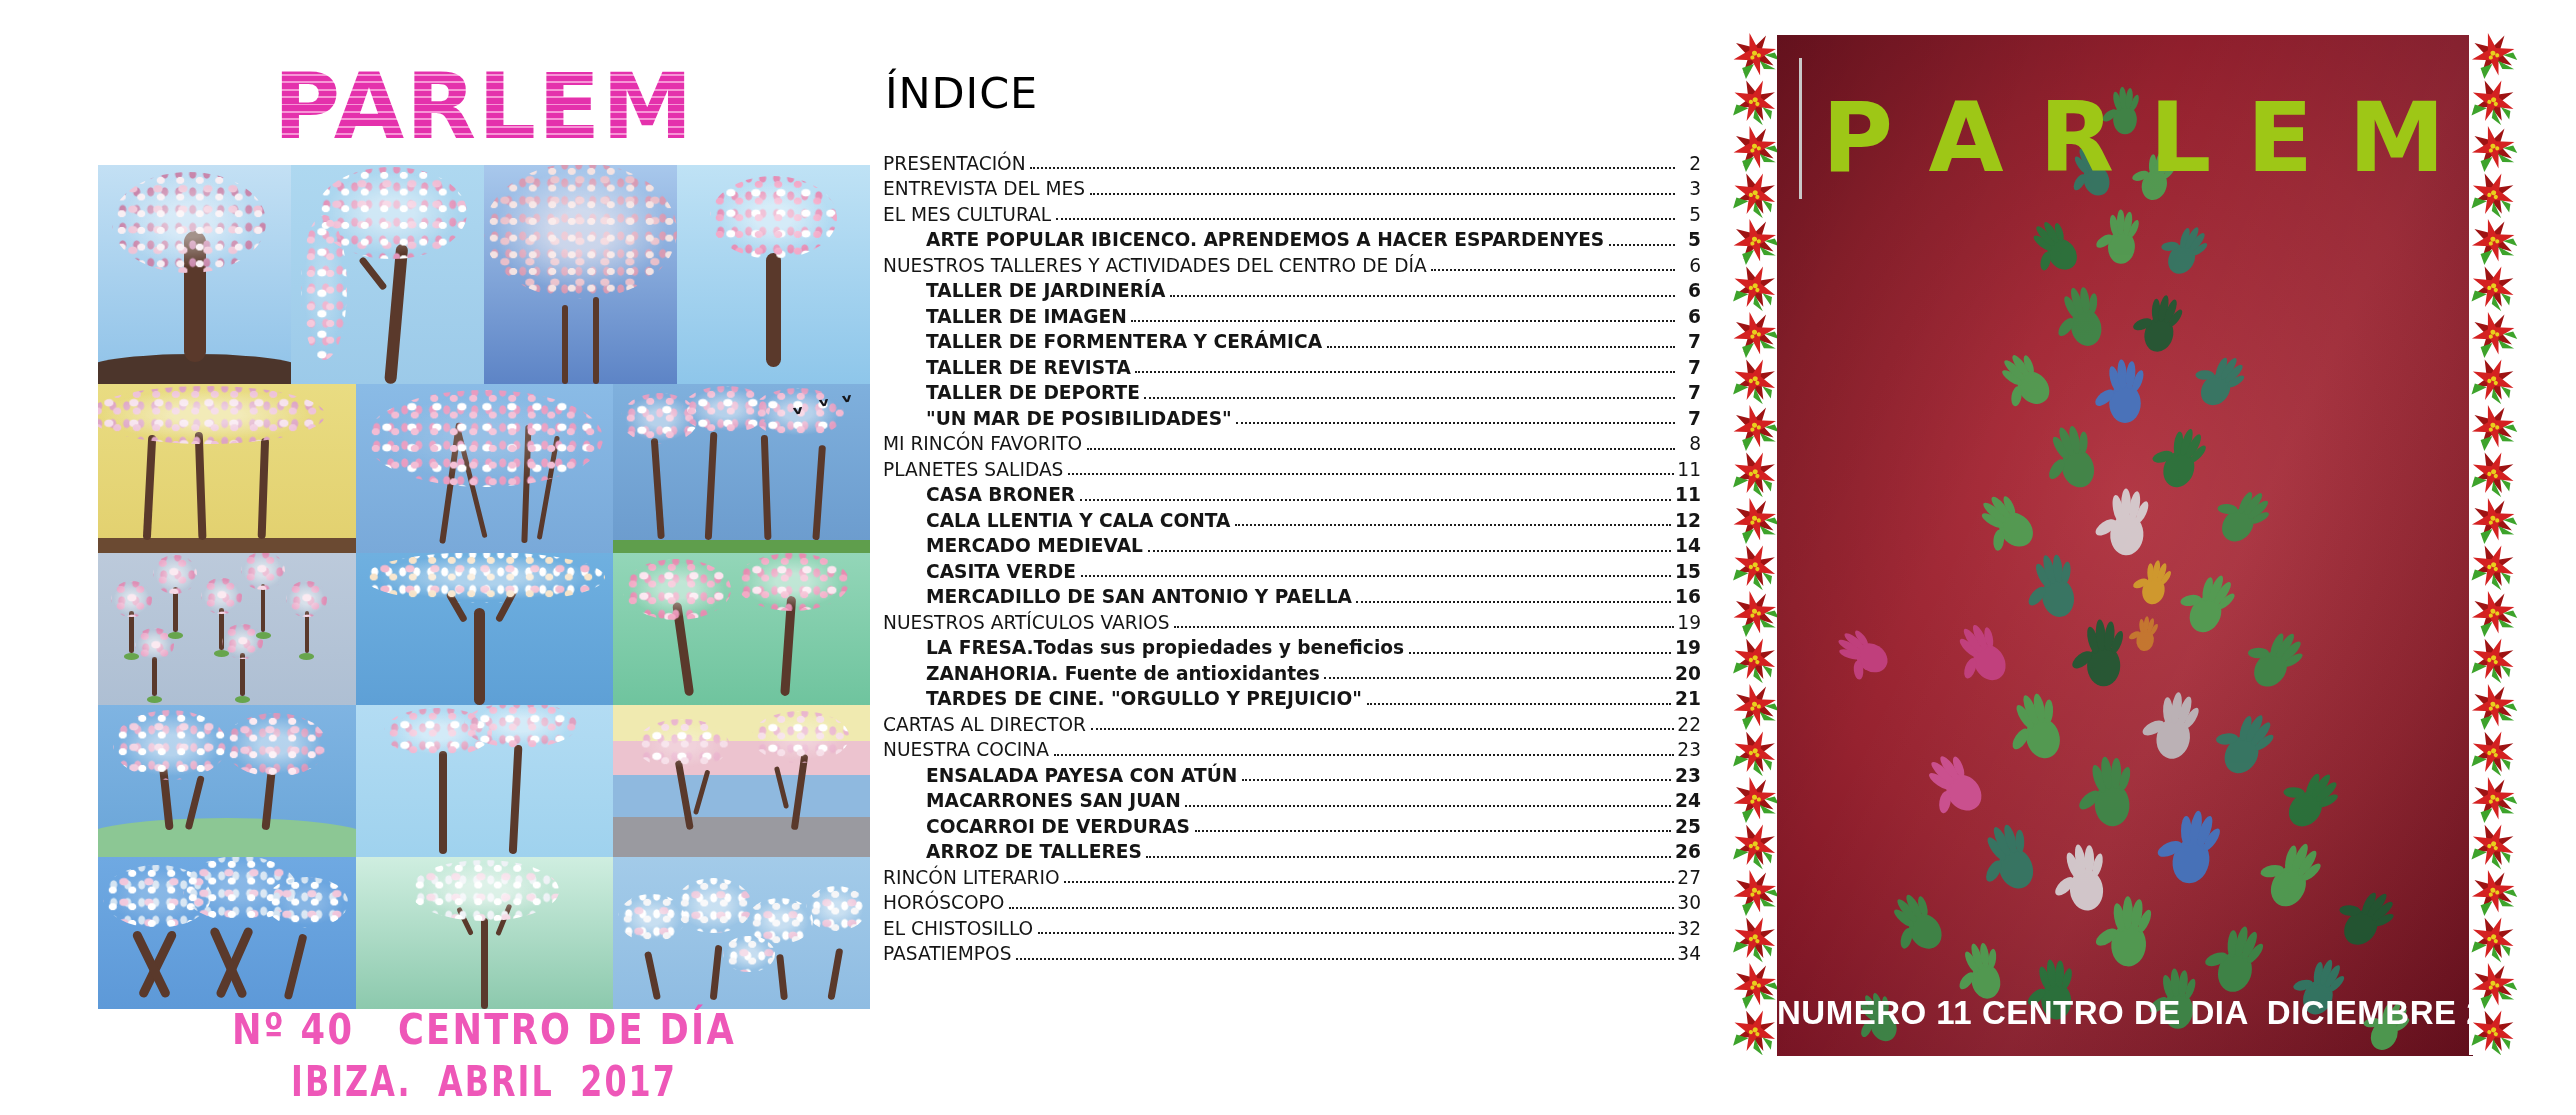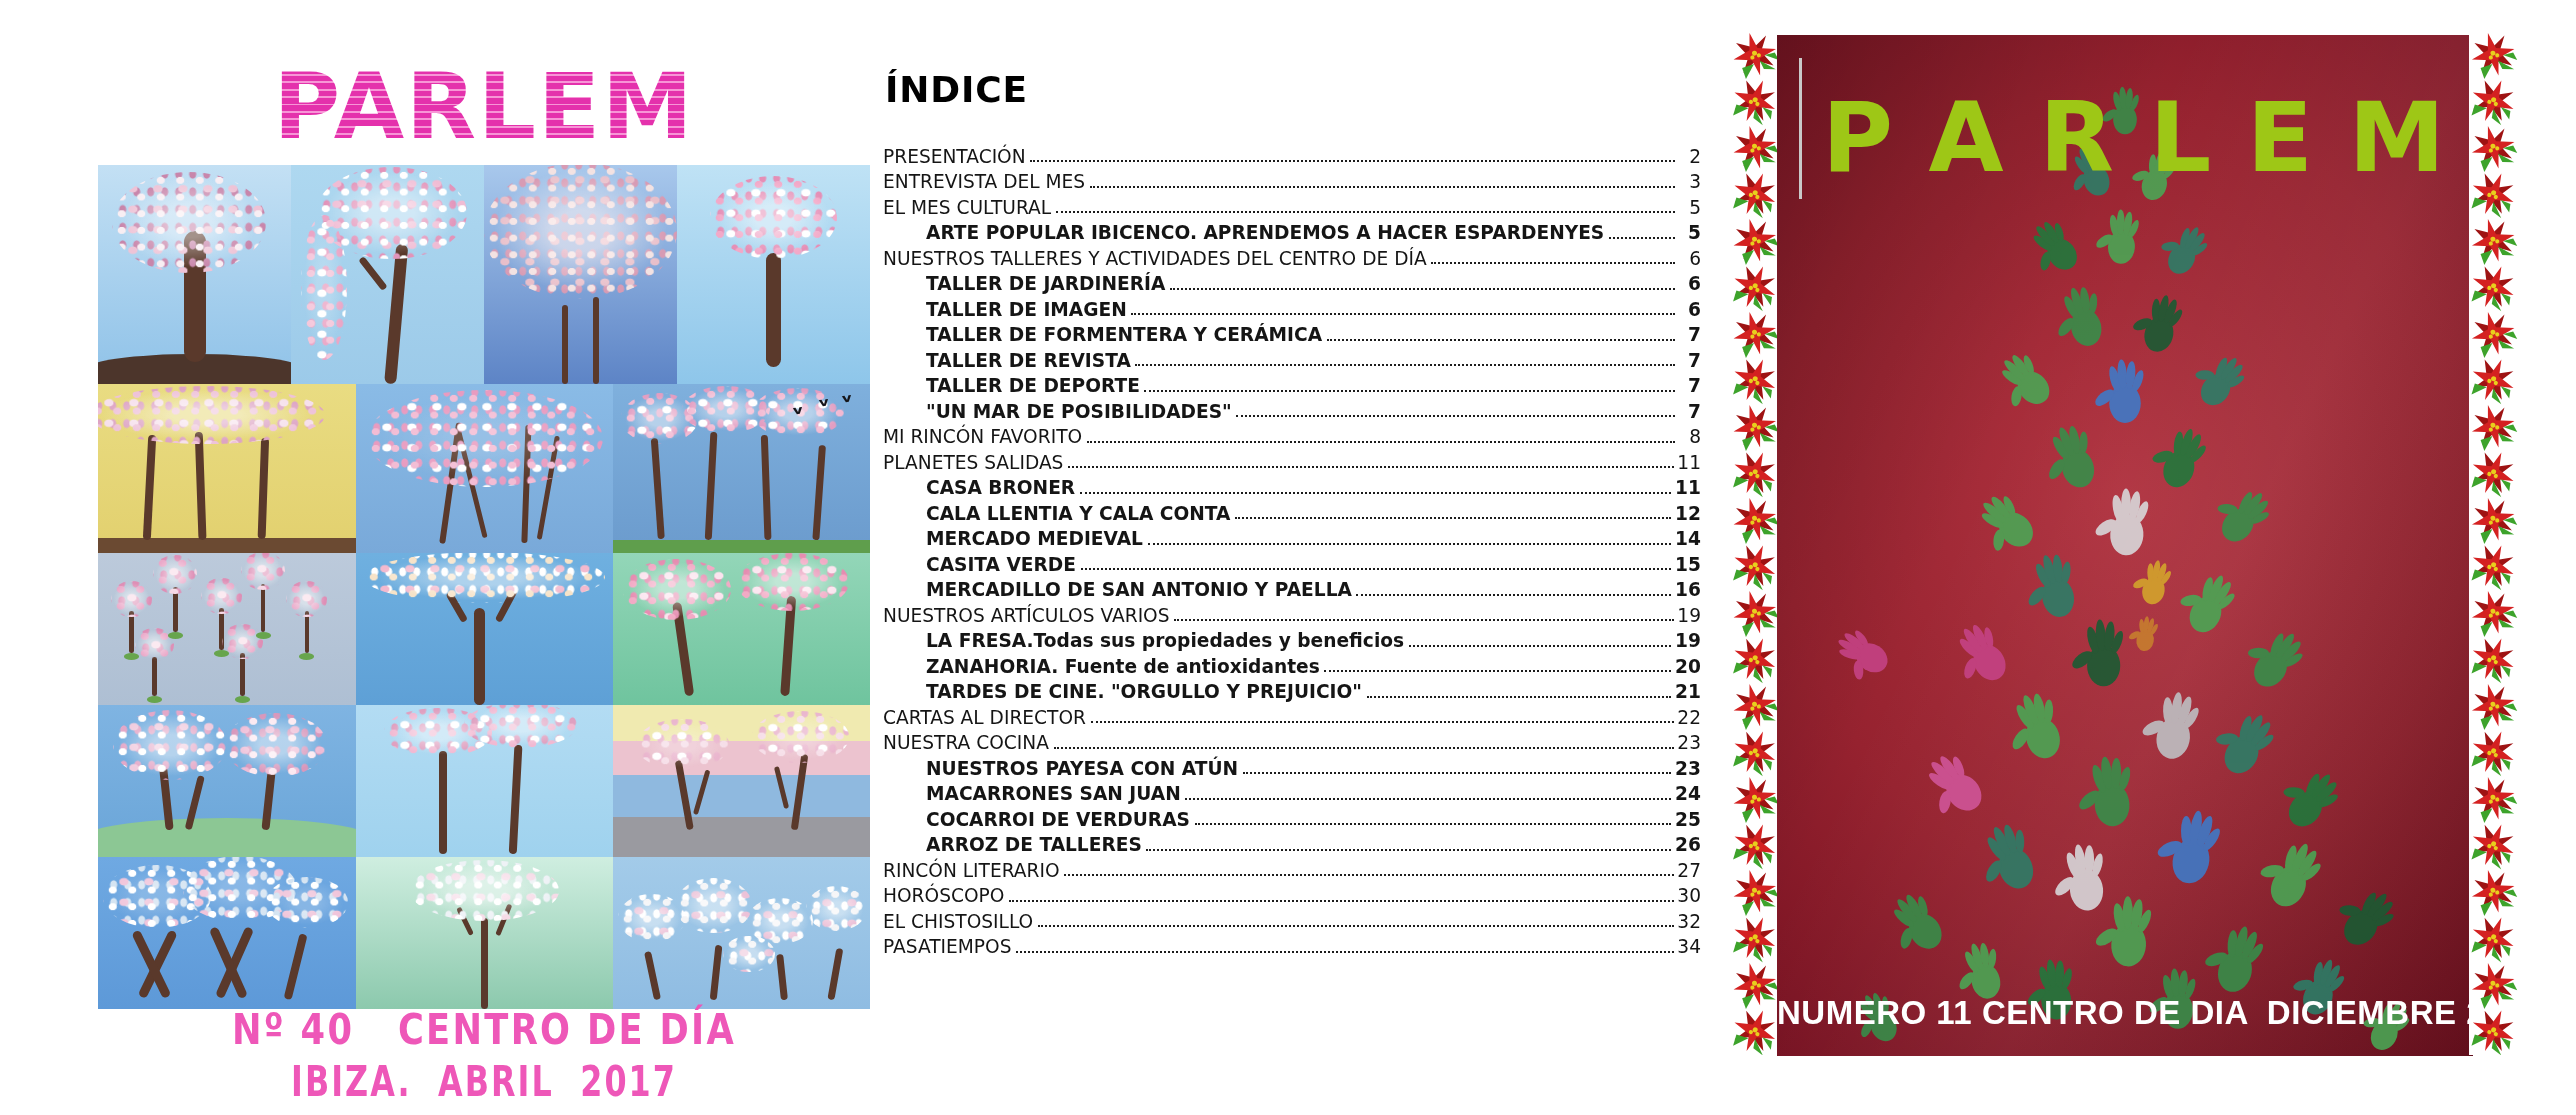--- a/index.html
+++ b/index.html
@@ -27,21 +27,21 @@
   .trunk{position:absolute;transform-origin:50% 60%;}
   .tuft{position:absolute;width:15px;height:6.5px;border-radius:50%;}
   .bird{position:absolute;font-weight:bold;font-size:15px;line-height:1;transform:rotate(-8deg) scaleY(.8);}
   .c1-line{position:absolute;left:0;width:100%;text-align:center;font-weight:bold;
            white-space:pre;line-height:1;}
   .c1-f1{top:982px;font-size:43px;letter-spacing:2.8px;transform:scaleX(.82);}
   .c1-f2{top:1034px;font-size:43px;letter-spacing:2.8px;transform:scaleX(.74);}
 
   
   #toc-page{position:absolute;left:883px;top:65px;width:818px;height:995px;background:#fff;}
-  .toc-title{font-size:36px;font-weight:bold;color:#000;letter-spacing:0.9px;line-height:1;
+  .toc-title{font-size:43px;font-weight:normal;color:#000;letter-spacing:0.9px;line-height:1;
              margin:7.4px 0 33px 1.9px;}
   .toc-row{display:flex;align-items:flex-end;height:25.5px;color:#151515;font-size:18.6px;}
   .toc-row.lvl1{padding-left:43px;font-weight:bold;}
   .toc-label{white-space:pre;transform-origin:0 100%;}
   .toc-dots{flex:1;border-bottom:2.2px dotted #1c1c1c;margin:0 3.7px 4.6px 4.6px;}
   .toc-num{min-width:22px;text-align:right;}
 
   
   #right-cover{position:absolute;left:1725px;top:26px;width:798px;height:1030px;}
   .pborder{position:absolute;top:3.7px;width:54px;height:1025px;background:#fff;overflow:hidden;}
@@ -321,21 +321,21 @@
           <span class="toc-label">CARTAS AL DIRECTOR</span>
           <span class="toc-dots"></span>
           <span class="toc-num">22</span>
         </div>
         <div class="toc-row">
           <span class="toc-label">NUESTRA COCINA</span>
           <span class="toc-dots"></span>
           <span class="toc-num">23</span>
         </div>
         <div class="toc-row lvl1">
-          <span class="toc-label">NUESTROS PAYESA CON ATÚN</span>
+          <span class="toc-label">ENSALADA PAYESA CON ATÚN</span>
           <span class="toc-dots"></span>
           <span class="toc-num">23</span>
         </div>
         <div class="toc-row lvl1">
           <span class="toc-label">MACARRONES SAN JUAN</span>
           <span class="toc-dots"></span>
           <span class="toc-num">24</span>
         </div>
         <div class="toc-row lvl1">
           <span class="toc-label">COCARROI DE VERDURAS</span>

